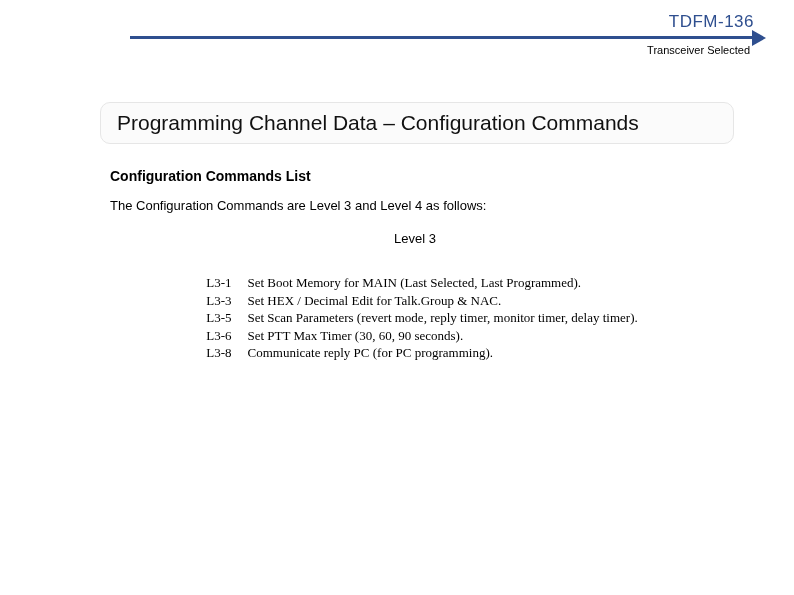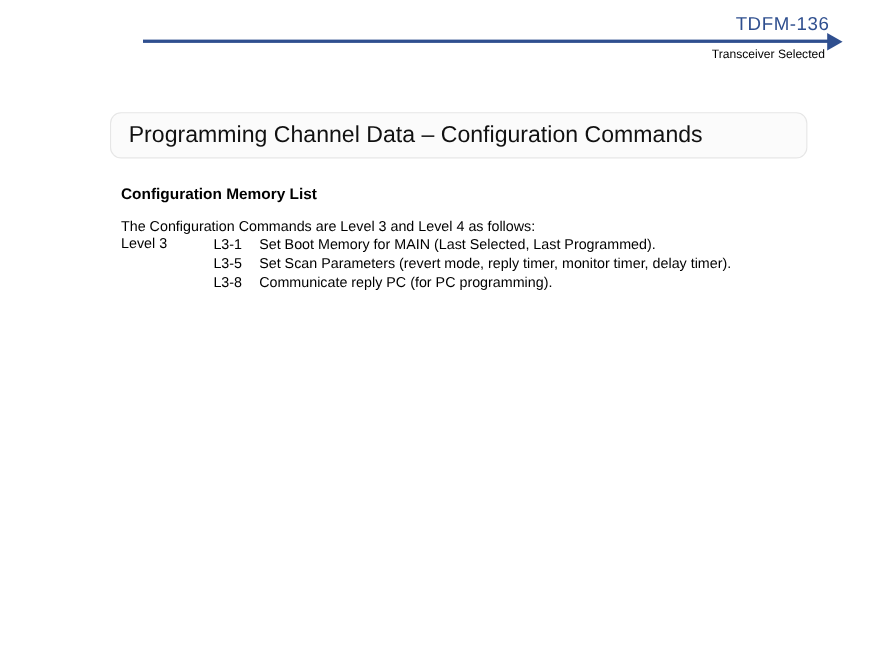--- a/index.html
+++ b/index.html
@@ -68,54 +68,58 @@
     margin: 24px 60px 0 110px;
     font-size: 13px;
     color: #000;
   }
   .list-title {
     font-weight: bold;
     font-size: 14px;
     margin-bottom: 14px;
   }
   .intro {
+    margin-bottom: 18px;
   }
   .level-block {
     display: flex;
-    align-items: flex-start;
+    align-items: center;
     gap: 28px;
+    flex-direction: column;
   }
   .level-label {
     min-width: 56px;
     white-space: nowrap;
   }
   .cmd-list {
     line-height: 1.35;
   }
-  .cmd-row { white-space: nowrap; }
+  .cmd-row { white-space: nowrap; font-family: Liberation Serif, serif; }
   .cmd-code { display: inline-block; min-width: 38px; }
 </style>
 </head>
 <body>
 
 <div class="header">
   <div class="header-right">
     <div class="model-no">TDFM-136</div>
   </div>
   <div class="rule"></div>
   <div class="arrow"></div>
   <div class="subhead">Transceiver Selected</div>
 </div>
 
 <div class="page-title">Programming Channel Data – Configuration Commands</div>
 
 <div class="content">
-  <div class="list-title">Configuration Memory List</div>
+  <div class="list-title">Configuration Commands List</div>
   <div class="intro">The Configuration Commands are Level 3 and Level 4 as follows:</div>
   <div class="level-block">
     <div class="level-label">Level 3</div>
     <div class="cmd-list" id="cmd-list">
         <div class="cmd-row"><span class="cmd-code">L3-1</span><span> Set Boot Memory for MAIN (Last Selected, Last Programmed).</span></div>
+        <div class="cmd-row"><span class="cmd-code">L3-3</span><span> Set HEX / Decimal Edit for Talk.Group &amp; NAC.</span></div>
         <div class="cmd-row"><span class="cmd-code">L3-5</span><span> Set Scan Parameters (revert mode, reply timer, monitor timer, delay timer).</span></div>
+        <div class="cmd-row"><span class="cmd-code">L3-6</span><span> Set PTT Max Timer (30, 60, 90 seconds).</span></div>
         <div class="cmd-row"><span class="cmd-code">L3-8</span><span> Communicate reply PC (for PC programming).</span></div>
       </div>
   </div>
 </div>
 
 </body></html>

